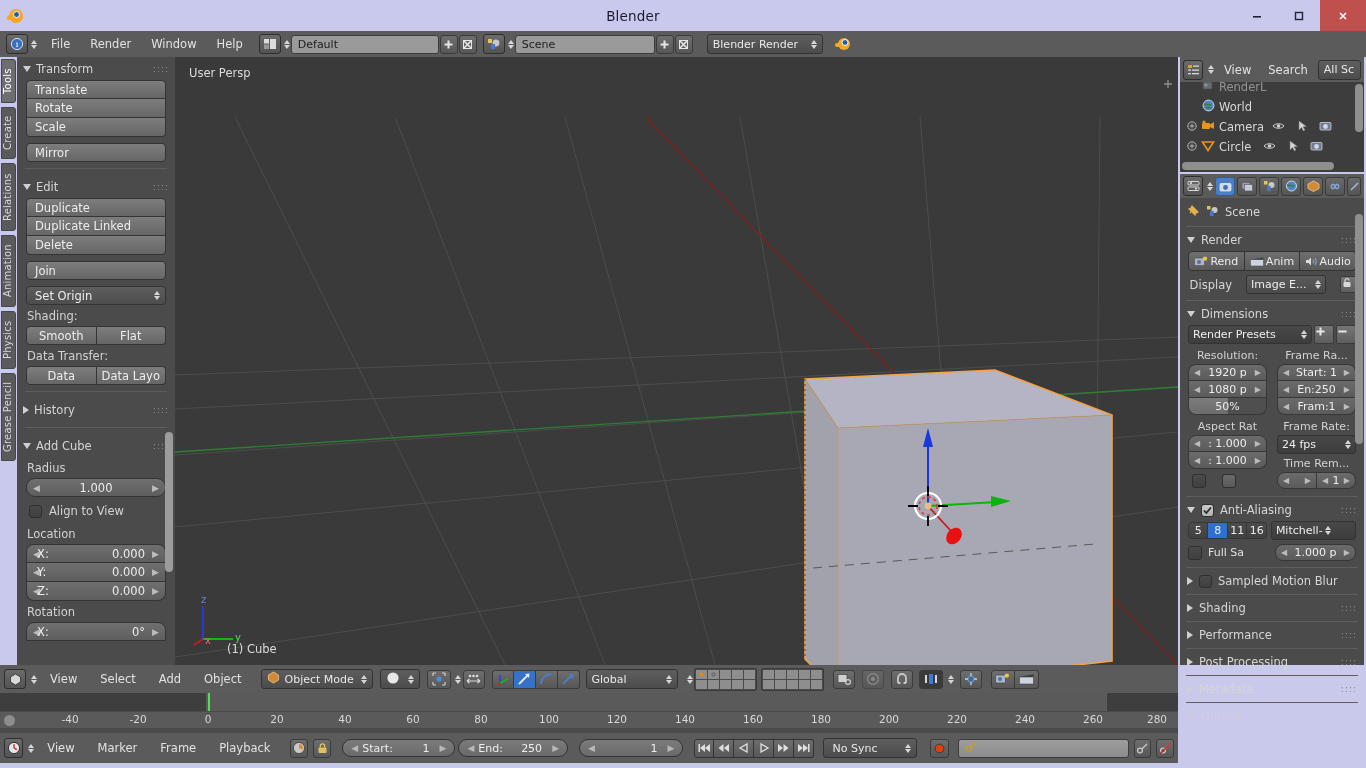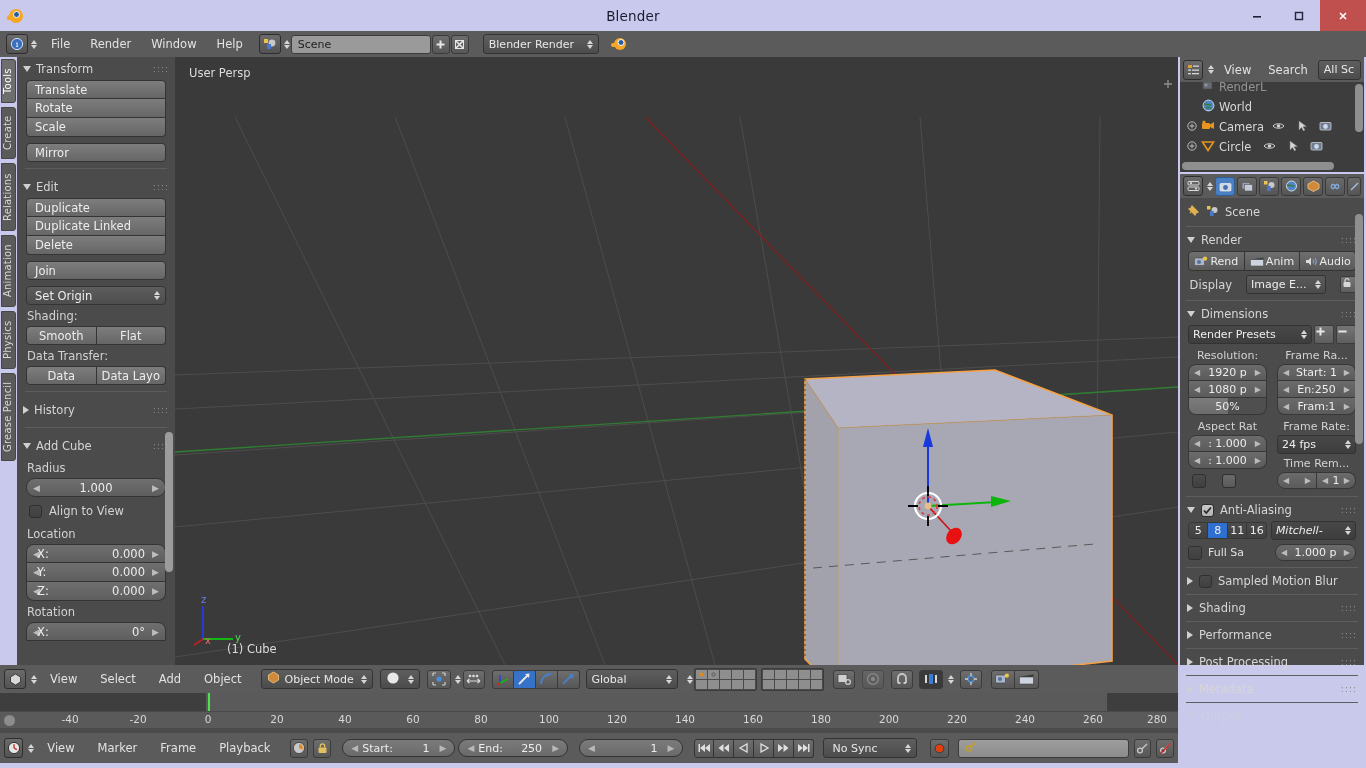--- a/index.html
+++ b/index.html
@@ -180,20 +180,45 @@
           <i class="u"></i>
           <i class="d"></i>
         </div>
     </div>
 
     <div class="menu-item">File</div>
     <div class="menu-item">Render</div>
     <div class="menu-item">Window</div>
     <div class="menu-item">Help</div>
 
+    <div style="display:flex;align-items:center;gap:1px;margin-left:6px;">
+      <div class="ed-icon">
+        <svg width="14" height="12" viewBox="0 0 14 12">
+            <rect x="1" y="1" width="5" height="4.5" fill="#dcdcdc"></rect>
+            <rect x="1" y="6.5" width="5" height="4.5" fill="#9a9a9a"></rect>
+            <rect x="7" y="1" width="6" height="10" fill="#dcdcdc"></rect>
+          </svg>
+      </div>
+      <div class="spin">
+          <i class="u"></i>
+          <i class="d"></i>
+        </div>
+      <div class="field" style="width:148px;">Default</div>
+      <div class="iconbtn" style="width:18px;">
+        <svg width="11" height="11" viewBox="0 0 11 11">
+            <path d="M5.5 1.5v8 M1.5 5.5h8" stroke="#e6e6e6" stroke-width="2"></path>
+          </svg>
+      </div>
+      <div class="iconbtn" style="width:18px;">
+        <svg width="11" height="11" viewBox="0 0 11 11">
+            <path d="M2 2 L9 9 M9 2 L2 9" stroke="#e6e6e6" stroke-width="1.6"></path>
+            <rect x="1.5" y="1.5" width="8" height="8" fill="none" stroke="#e6e6e6" stroke-width="1"></rect>
+          </svg>
+      </div>
+    </div>
 
     <div style="display:flex;align-items:center;gap:1px;margin-left:6px;">
       <div class="ed-icon">
         <svg width="14" height="13" viewBox="0 0 14 13">
             <rect x="1" y="1" width="4" height="4" fill="#e8c64a"></rect>
             <circle cx="9" cy="5" r="3.4" fill="#c8c8c8"></circle>
             <rect x="4" y="6" width="4" height="5" fill="#4a78c8"></rect>
           </svg>
       </div>
       <div class="spin">
@@ -759,21 +784,21 @@
           <span>Anti-Aliasing</span>
           <span class="grip">::::</span>
         </div>
         <div style="display:flex;margin:0 8px;gap:4px;align-items:center;">
           <div style="display:flex;flex:1.05;">
             <div class="pnum" style="flex:1;border-radius:4px 0 0 4px;background:linear-gradient(#4c4c4c,#414141);">5</div>
             <div class="pnum" style="flex:1;border-radius:0;border-left:0;background:#2f6fd0;">8</div>
             <div class="pnum" style="flex:1;border-radius:0;border-left:0;background:linear-gradient(#4c4c4c,#414141);">11</div>
             <div class="pnum" style="flex:1;border-radius:0 4px 4px 0;border-left:0;background:linear-gradient(#4c4c4c,#414141);">16</div>
           </div>
-          <div class="pdrop" style="flex:1;justify-content:space-between;background:linear-gradient(#484848,#3d3d3d);font-style:italic;">
+          <div class="pdrop" style="flex:1;background:linear-gradient(#484848,#3d3d3d);">
             <span>Mitchell-</span>
             <span class="spin">
                 <i class="u"></i>
                 <i class="d"></i>
               </span>
           </div>
         </div>
         <div style="display:flex;margin:4px 8px 0 8px;gap:8px;align-items:center;">
           <div style="flex:1;display:flex;align-items:center;gap:6px;">
             <span class="chk" style="width:14px;height:14px;"></span>

